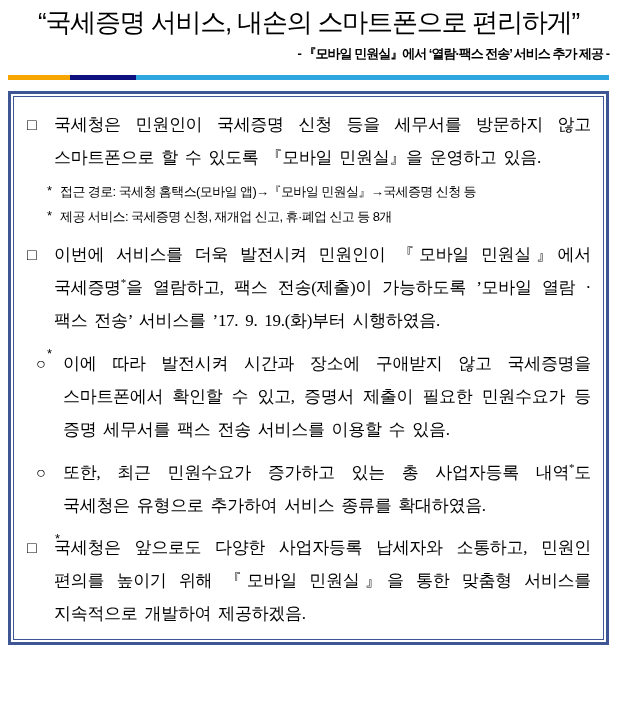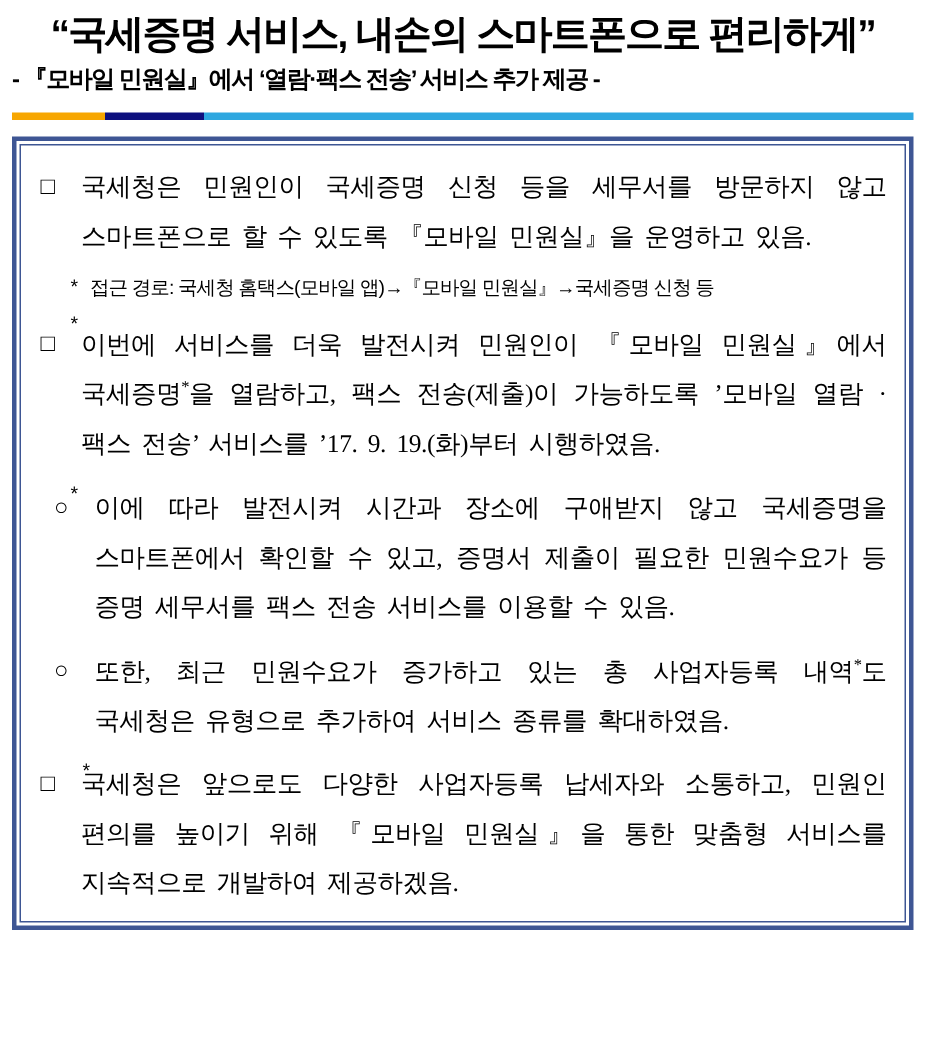--- a/index.html
+++ b/index.html
@@ -6,27 +6,27 @@
   body {
     width:617px; height:705px; overflow:hidden;
     font-family:"Liberation Serif", serif;
     color:#000000;
     -webkit-font-smoothing:antialiased;
   }
   .page { padding:5px 8px 0 8px; }
 
   .title {
     font-family:"Liberation Sans", sans-serif;
-    font-weight:bold; font-size:26px; line-height:34px;
+    font-weight:normal; font-size:26px; line-height:34px;
     text-align:center; letter-spacing:-1.2px; color:#000;
   }
   .subtitle {
     font-family:"Liberation Sans", sans-serif;
-    font-weight:bold; font-size:16px; line-height:24px;
-    text-align:left; letter-spacing:-1px; margin-top:3px; color:#000;
+    font-weight:bold; font-size:13px; line-height:24px;
+    text-align:right; letter-spacing:-1px; margin-top:3px; color:#000;
   }
 
   .divider { display:flex; height:5px; margin-top:9px; }
   .divider .seg { height:100%; }
   .divider .grow { flex:1; }
 
   .box {
     margin-top:11px;
     border:3px solid #3E5694;
     padding:2px;
@@ -82,21 +82,21 @@
     <div class="seg" style="width: 66px; background-color: rgb(14, 16, 126);"></div>
     <div class="seg grow" style="background-color: rgb(46, 167, 224);"></div>
   </div>
 
   <div class="box">
     <div class="box-inner">
       <div id="doc-blocks">
           <div class="para square"><span class="marker">□</span><span>국세청은 민원인이 국세증명 신청 등을 세무서를 방문하지 않고 스마트폰으로 할 수 있도록 </span><span class="b">『모바일 민원실』</span><span>을 운영하고 있음.</span></div>
           <div class="footnote ">
             <div class="fn-line"><span class="marker">*</span><span>접근 경로: 국세청 홈택스(모바일 앱)→『모바일 민원실』→국세증명 신청 등</span></div>
-            <div class="fn-line"><span class="marker">*</span></div>
+            <div class="fn-line"><span class="marker">*</span><span>제공 서비스: 국세증명 신청, 재개업 신고, 휴·폐업 신고 등 8개</span></div>
           </div>
           <div class="para square"><span class="marker">□</span><span>이번에 서비스를 더욱 발전시켜 민원인이 </span><span class="b">『모바일 민원실』</span><span>에서 </span><span class="b">국세증명</span><sup class="b">*</sup><span>을 </span><span class="b">열람</span><span>하고, </span><span class="b">팩스 전송</span><span>(제출)이 가능하도록 </span><span class="b">’모바일 열람 · 팩스 전송’</span><span> 서비스를 ’17. 9. 19.(화)부터 </span><span class="b">시행</span><span>하였음.</span></div>
           <div class="footnote ">
             <div class="fn-line"><span class="marker">*</span></div>
           </div>
           <div class="para circle"><span class="marker">○</span><span>이에 따라 발전시켜 시간과 장소에 구애받지 않고 </span><span class="b">국세증명</span><span>을 </span><span class="b">스마트폰</span><span>에서 </span><span class="b">확인</span><span>할 수 있고, 증명서 제출이 필요한 민원수요가 등 </span><span class="b">증명 세무서를 팩스 전송</span><span> 서비스를 </span><span class="b">이용</span><span>할 수 있음.</span></div>
           <div class="para circle"><span class="marker">○</span><span>또한, 최근 민원수요가 증가하고 있는 </span><span class="b">총 사업자등록 내역</span><sup class="b">*</sup><span>도 </span><span class="b">국세청은</span><span> 유형으로 </span><span class="b">추가</span><span>하여 서비스 종류를 확대하였음.</span></div>
           <div class="footnote indent2">
             <div class="fn-line"><span class="marker">*</span></div>
           </div>

